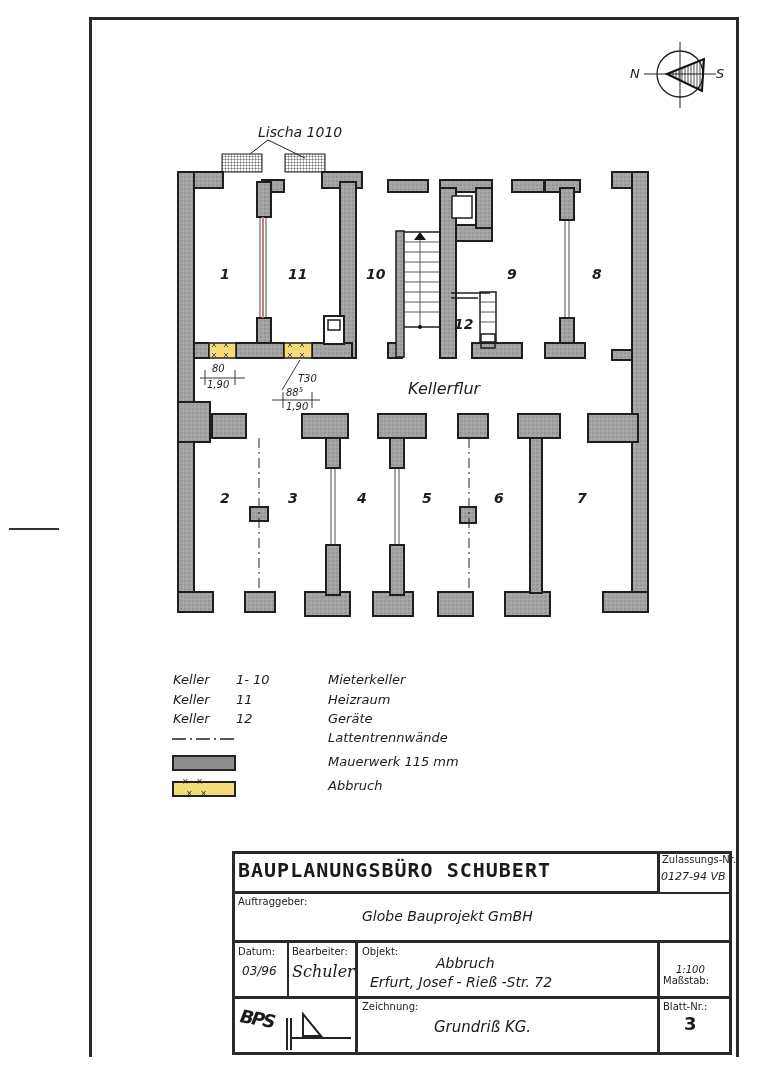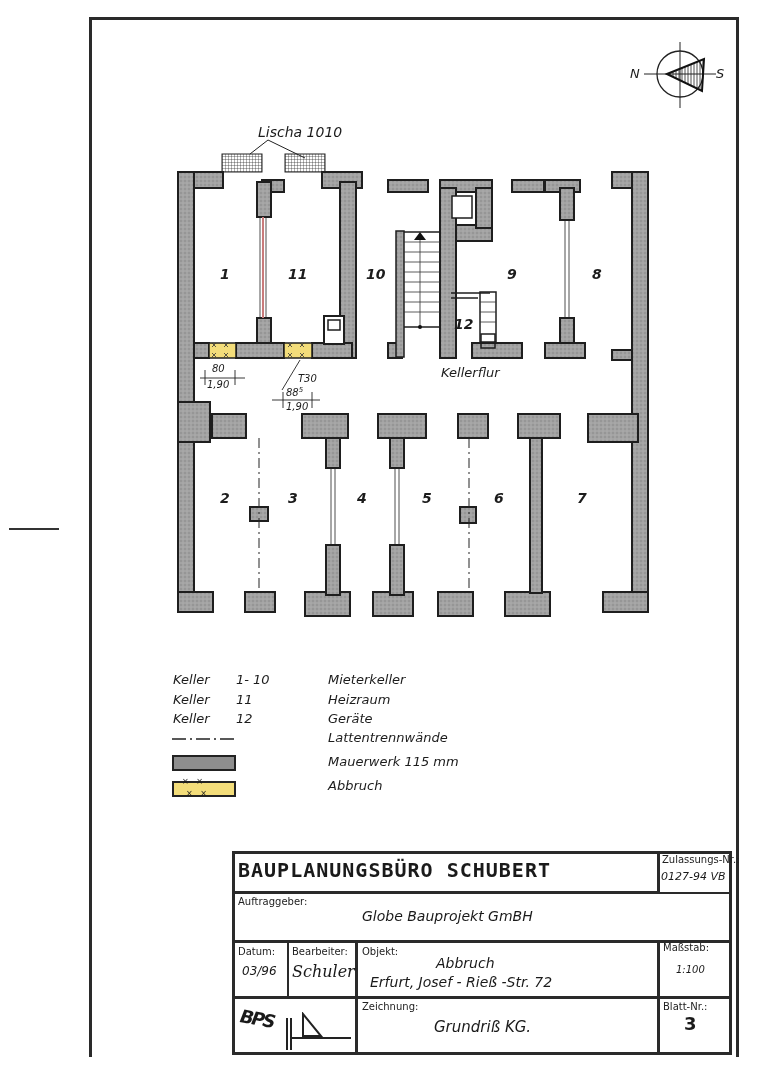--- a/index.html
+++ b/index.html
@@ -195,21 +195,21 @@
 <span class="room" style="left:366px;top:266px;">10</span>
 <span class="room" style="left:507px;top:266px;">9</span>
 <span class="room" style="left:592px;top:266px;">8</span>
 <span class="room" style="left:454px;top:316px;">12</span>
 <span class="room" style="left:220px;top:490px;">2</span>
 <span class="room" style="left:288px;top:490px;">3</span>
 <span class="room" style="left:357px;top:490px;">4</span>
 <span class="room" style="left:422px;top:490px;">5</span>
 <span class="room" style="left:494px;top:490px;">6</span>
 <span class="room" style="left:577px;top:490px;">7</span>
-<span class="lbl" style="left:408px;top:365px;font-size:13px;margin-left:33px;">Kellerflur</span>
+<span class="lbl" style="left:408px;top:379px;font-size:16px;">Kellerflur</span>
 
 <span class="lbl" style="left:212px;top:363px;font-size:10px;">80</span>
 <span class="lbl" style="left:207px;top:379px;font-size:10px;">1,90</span>
 <span class="lbl" style="left:298px;top:373px;font-size:10px;">T30</span>
 <span class="lbl" style="left:286px;top:386px;font-size:10px;"><span>88</span><sup style="font-size:7px">5</sup></span>
 <span class="lbl" style="left:286px;top:401px;font-size:10px;">1,90</span>
 
 <div>
   <span class="legend-row" style="left:173px;top:672px;">Keller</span>
   <span class="legend-row" style="left:236px;top:672px;">1- 10</span>
@@ -255,21 +255,21 @@
 <span class="tb-small" style="left:238px;top:896px;">Auftraggeber:</span>
 <span class="tb-txt" style="left:362px;top:908px;font-size:14px;">Globe Bauprojekt GmBH</span>
 
 <span class="tb-small" style="left:238px;top:946px;">Datum:</span>
 <span class="tb-txt" style="left:242px;top:964px;font-size:12px;">03/96</span>
 <span class="tb-small" style="left:292px;top:946px;">Bearbeiter:</span>
 <span class="tb-txt" style="left:292px;top:962px;font-size:16px;font-family:'DejaVu Serif',serif;">Schuler</span>
 <span class="tb-small" style="left:362px;top:946px;">Objekt:</span>
 <span class="tb-txt" style="left:436px;top:955px;font-size:14px;">Abbruch</span>
 <span class="tb-txt" style="left:370px;top:974px;font-size:14px;text-align:center;">Erfurt, Josef - Rieß -Str. 72</span>
-<span class="tb-small" style="left:663px;top:942px;">Maßstab:</span>
+<span class="tb-small" style="left:663px;top:975px;">Maßstab:</span>
 <span class="tb-txt" style="left:676px;top:964px;font-size:10px;">1:100</span>
 
 <span class="tb-txt" style="left:240px;top:1008px;font-size:18px;font-weight:bold;letter-spacing:-2px;transform:rotate(10deg);">BPS</span>
 <svg style="position:absolute;left:285px;top:1012px;" width="70" height="40">
   <line x1="2" y1="6" x2="2" y2="38" stroke="#222" stroke-width="2"></line>
   <line x1="6" y1="6" x2="6" y2="38" stroke="#222" stroke-width="2"></line>
   <line x1="6" y1="26" x2="66" y2="26" stroke="#222" stroke-width="2"></line>
   <polygon points="18,2 18,24 36,24" fill="none" stroke="#222" stroke-width="2"></polygon>
 </svg>
 <span class="tb-small" style="left:362px;top:1001px;">Zeichnung:</span>

